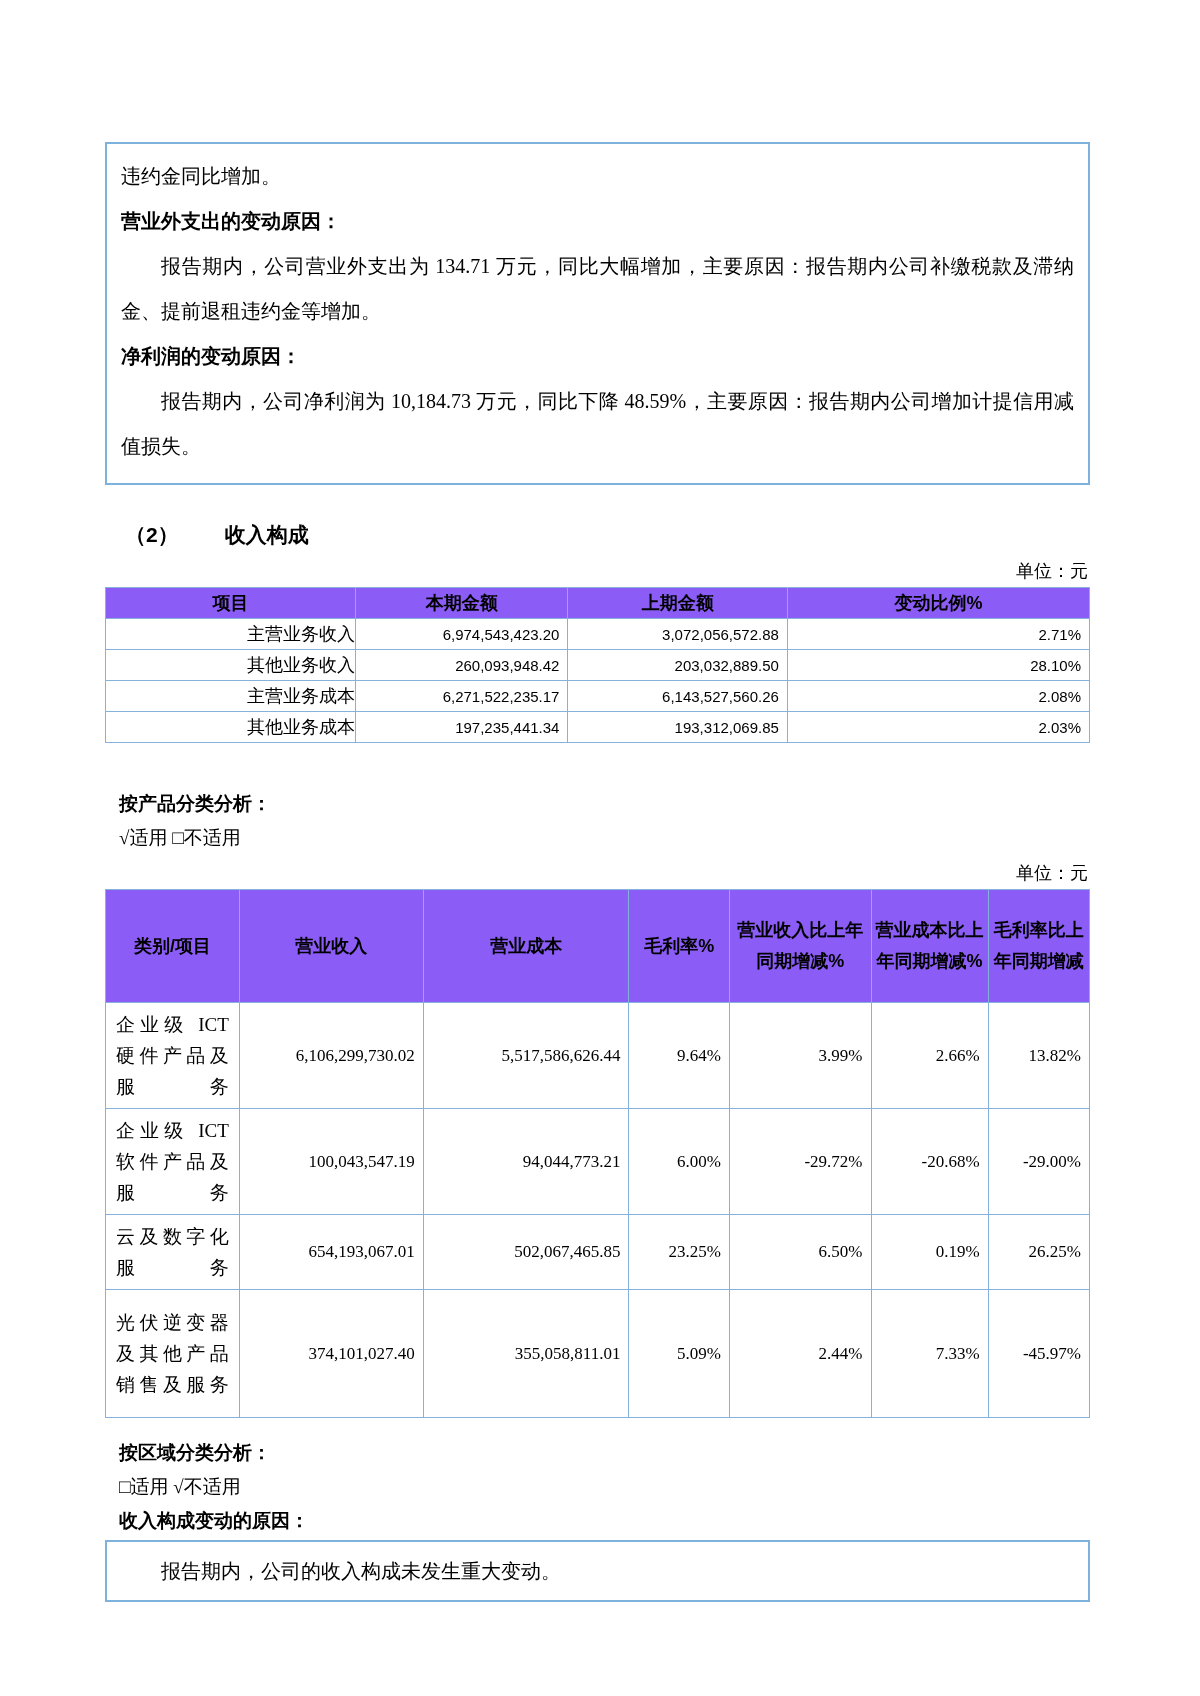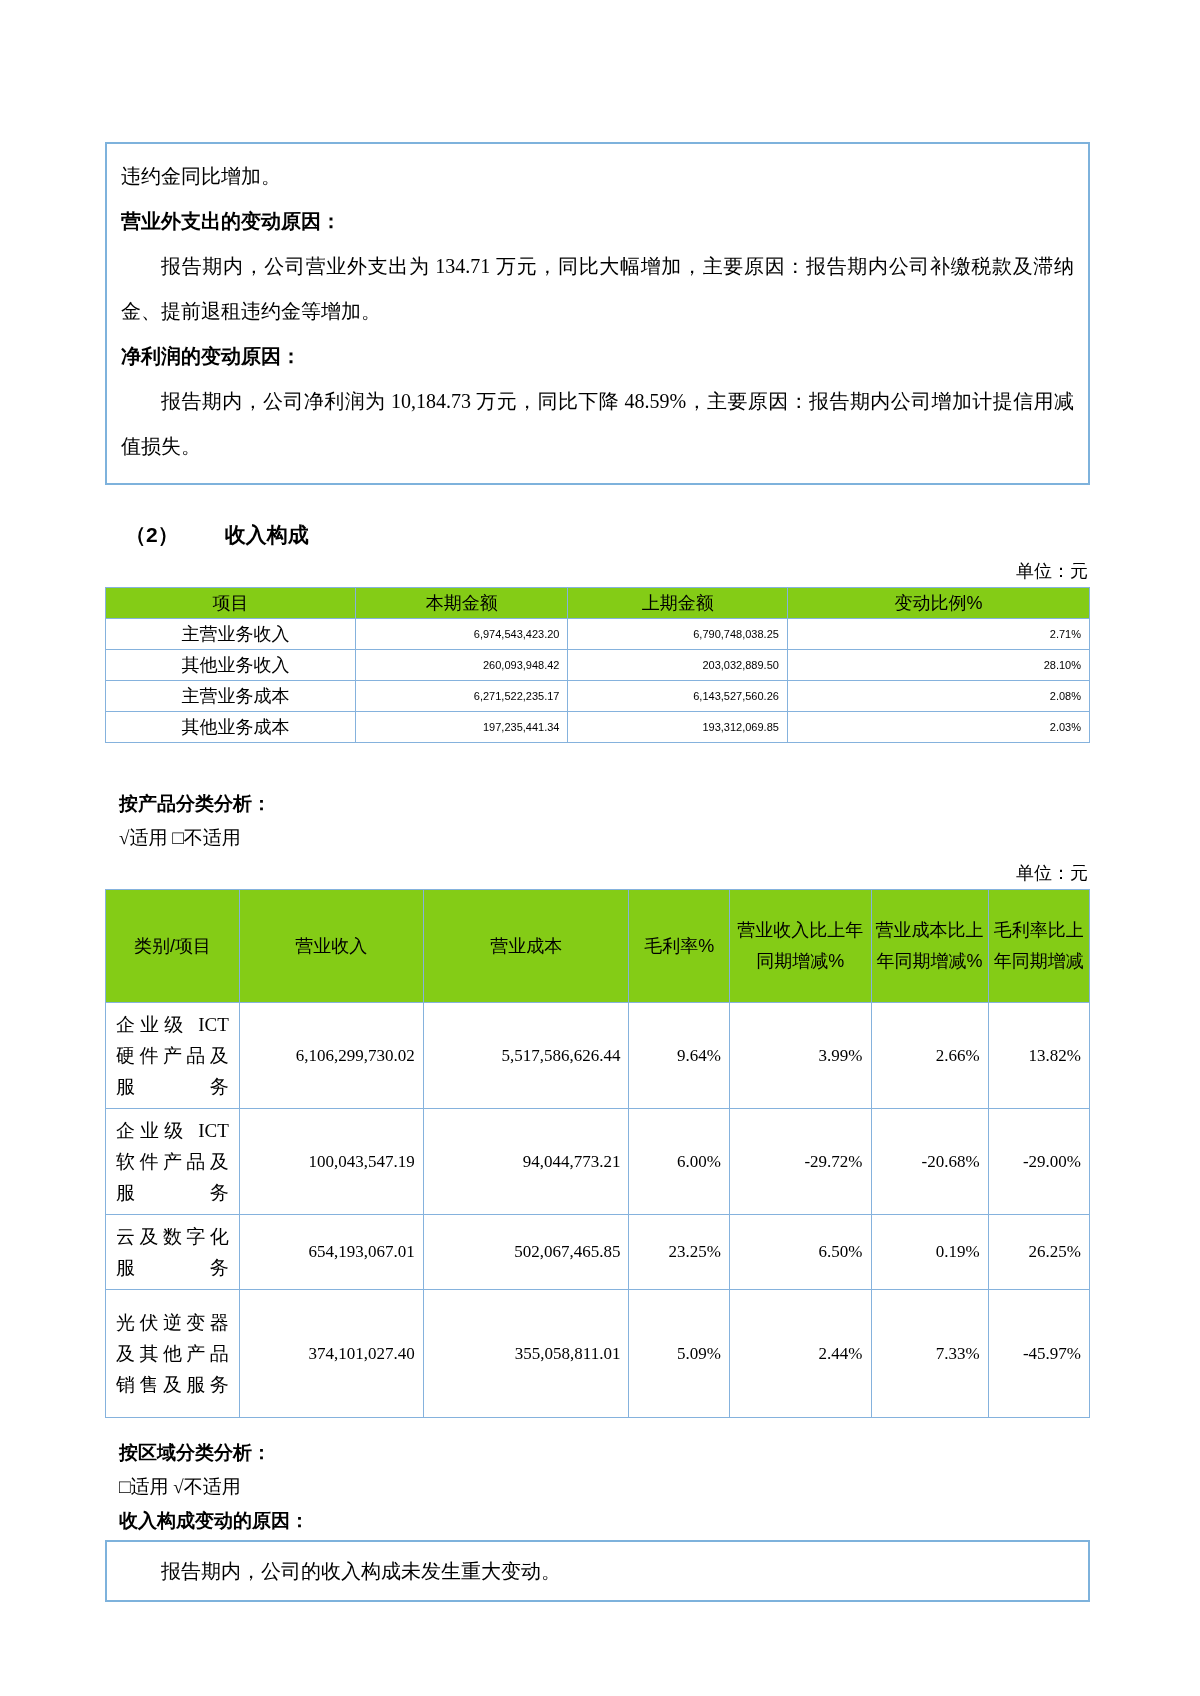--- a/index.html
+++ b/index.html
@@ -62,36 +62,36 @@
   table {
     width: 100%;
     border-collapse: collapse;
     table-layout: fixed;
   }
   th, td {
     border: 1px solid #85b2dd;
     vertical-align: middle;
   }
   th {
-    background: #84cc16;
-    font-weight: 400;
+    background: #8b5cf6;
+    font-weight: 700;
     font-family: "Liberation Sans", sans-serif;
     text-align: center;
   }
 
   
   .income-table { margin-top: 4px; }
   .income-table th { height: 31px; font-size: 18px; }
   .income-table td { height: 31px; font-size: 18px; }
-  .income-table td.item { text-align: center; padding-left: 10px; margin-top: 44px; }
+  .income-table td.item { text-align: right; padding-left: 10px; margin-top: 44px; }
   .income-table td.num {
     text-align: right;
     padding-right: 8px;
     font-family: "Liberation Sans", sans-serif;
-    font-size: 11px;
+    font-size: 15px;
     margin-top: 10px;
   }
 
   .sub-heading {
     margin-top: 48px;
     padding-left: 14px;
     font-size: 19px;
     font-weight: 700;
     font-family: "Liberation Sans", sans-serif;
   }
@@ -172,21 +172,21 @@
           <th>项目</th>
           <th>本期金额</th>
           <th>上期金额</th>
           <th>变动比例%</th>
         </tr>
       </thead>
       <tbody>
         <tr>
           <td class="item">主营业务收入</td>
           <td class="num">6,974,543,423.20</td>
-          <td class="num">6,790,748,038.25</td>
+          <td class="num">3,072,056,572.88</td>
           <td class="num">2.71%</td>
         </tr>
         <tr>
           <td class="item">其他业务收入</td>
           <td class="num">260,093,948.42</td>
           <td class="num">203,032,889.50</td>
           <td class="num">28.10%</td>
         </tr>
         <tr>
           <td class="item">主营业务成本</td>

